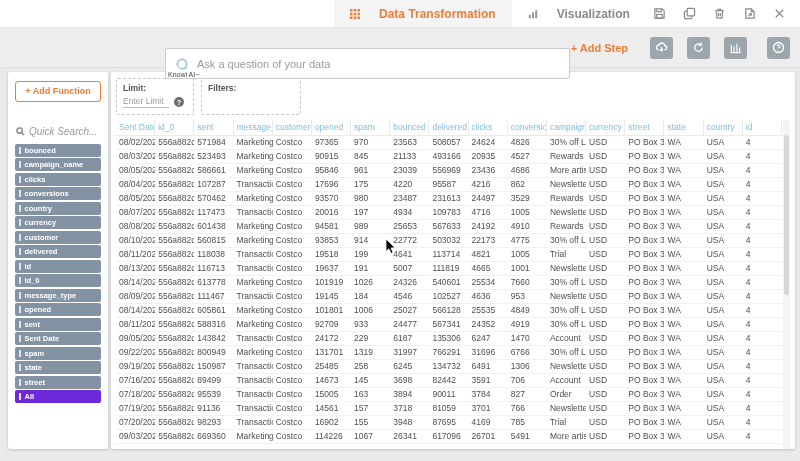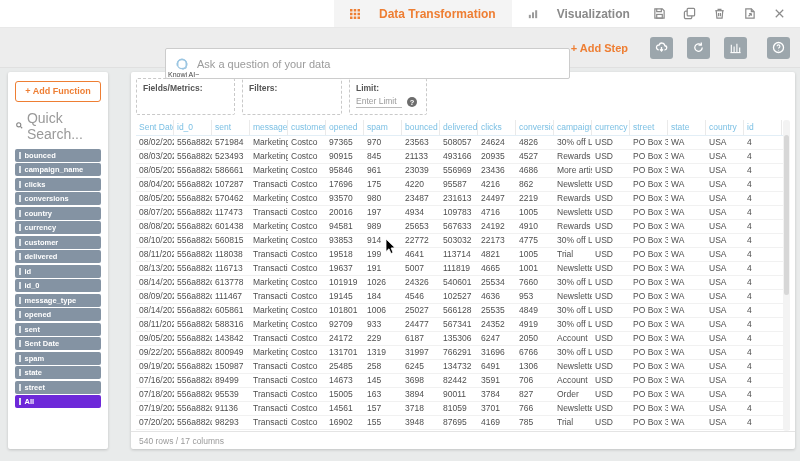--- a/index.html
+++ b/index.html
@@ -24,28 +24,28 @@
   .askbox .ph { color:#9b9b9b; font-size:11px; }
   .ask-brand { position:absolute; left:2px; bottom:0px; font-size:7px; color:#444; }
   .tb-right { margin-left:auto; display:flex; align-items:center; gap:14px; padding-right:10px; }
   .add-step { color:#ee7e33; font-size:11px; font-weight:bold; margin-right:8px; cursor:pointer; white-space:nowrap; }
   .tbtn { width:23px; height:22px; background:#9ca6ac; border-radius:3px; display:flex; align-items:center;
     justify-content:center; cursor:pointer; }
   .tbtn svg { width:13px; height:13px; stroke:#fff; fill:none; stroke-width:1.4; }
   .tbtn.help { margin-left:6px; }
 
   
-  .content { display:flex; gap:23px; padding:4px 5px 0 8px; height:381px; }
+  .content { display:flex; gap:3px; padding:4px 5px 0 8px; height:381px; }
   .card { background:#fff; box-shadow:0 1px 3px rgba(0,0,0,.18); border-radius:2px; }
 
   
   .sidebar { width:100px; padding:8px 7px; overflow:hidden; }
   .add-func { width:100%; height:21px; background:#fff; border:1px solid #ee7e33; border-radius:3px;
     color:#ee7e33; font-size:9px; font-weight:bold; cursor:pointer; font-family:inherit; }
-  .qsearch { display:flex; align-items:center; gap:4px; margin:8px 1px 7px; color:#999; font-size:14px; }
+  .qsearch { display:flex; align-items:center; gap:4px; margin:24px 1px 7px; color:#999; font-size:10px;font-style:italic; }
   .qsearch svg { width:9px; height:9px; stroke:#888; fill:none; stroke-width:1.6; }
   .pill { height:13px; background:#8493a3; border-radius:2px; margin-bottom:1.5px; display:flex;
     align-items:center; color:#fff; font-size:7.5px; font-weight:bold; padding-left:4px; gap:4px;
     cursor:grab; white-space:nowrap; overflow:hidden; }
   .pill .grip { width:1.5px; height:7px; background:#dfe5ea; flex:none; }
   .pill.all { background:#6d28d9; }
 
   
   .main { flex:1; display:flex; flex-direction:column; overflow:hidden; }
   .panels { display:flex; gap:7px; padding:6px 5px 5px; }
@@ -264,32 +264,29 @@
         </div>
         <div class="pill all">
           <span class="grip"></span>
           <span>All</span>
         </div>
       </div>
   </div>
 
   <div class="card main">
     <div class="panels">
-      <div class="panel p1">
-        <span>Fields/Metrics:</span>
-      </div>
-      <div class="panel p4">
-        <span>Filters:</span>
-      </div>
       <div class="panel p5">
         <span>Limit:</span>
         <div class="limit-row">
           <input class="limit-input" placeholder="Enter Limit" style="">
           <div class="qmark">?</div>
         </div>
+      </div>
+      <div class="panel p4">
+        <span>Filters:</span>
       </div>
     </div>
 
     <div class="grid">
       <div class="trow thead">
           <div class="th">Sent Date</div>
           <div class="th">id_0</div>
           <div class="th">sent</div>
           <div class="th">message_t...</div>
           <div class="th">customer</div>
@@ -387,21 +384,21 @@
             <div class="td">08/05/202...</div>
             <div class="td">556a882c...</div>
             <div class="td">570462</div>
             <div class="td">Marketing</div>
             <div class="td">Costco</div>
             <div class="td">93570</div>
             <div class="td">980</div>
             <div class="td">23487</div>
             <div class="td">231613</div>
             <div class="td">24497</div>
-            <div class="td">2219</div>
+            <div class="td">3529</div>
             <div class="td">Rewards</div>
             <div class="td">USD</div>
             <div class="td">PO Box 3...</div>
             <div class="td">WA</div>
             <div class="td">USA</div>
             <div class="td">4</div>
           </div>
           <div class="trow tr">
             <div class="td">08/07/202...</div>
             <div class="td">556a882c...</div>
@@ -577,21 +574,21 @@
             <div class="td">09/05/202...</div>
             <div class="td">556a882d...</div>
             <div class="td">143842</div>
             <div class="td">Transactio...</div>
             <div class="td">Costco</div>
             <div class="td">24172</div>
             <div class="td">229</div>
             <div class="td">6187</div>
             <div class="td">135306</div>
             <div class="td">6247</div>
-            <div class="td">2050</div>
+            <div class="td">1470</div>
             <div class="td">Account</div>
             <div class="td">USD</div>
             <div class="td">PO Box 3...</div>
             <div class="td">WA</div>
             <div class="td">USA</div>
             <div class="td">4</div>
           </div>
           <div class="trow tr">
             <div class="td">09/22/202...</div>
             <div class="td">556a882d...</div>
@@ -724,19 +721,18 @@
             <div class="td">WA</div>
             <div class="td">USA</div>
             <div class="td">4</div>
           </div>
         </div>
       <div class="vscroll">
         <div class="vthumb"></div>
       </div>
     </div>
 
-    <div class="tfoot">540 rows / 17 columns</div>
   </div>
 </div>
 
 <svg class="cursor" width="12" height="17" viewBox="0 0 12 17">
   <path d="M1 1 L1 13.5 L4 10.8 L6 15.5 L8 14.6 L6.1 10 L10 9.8 Z" fill="#000" stroke="#fff" stroke-width="0.8"></path>
 </svg>
 
 </body></html>

